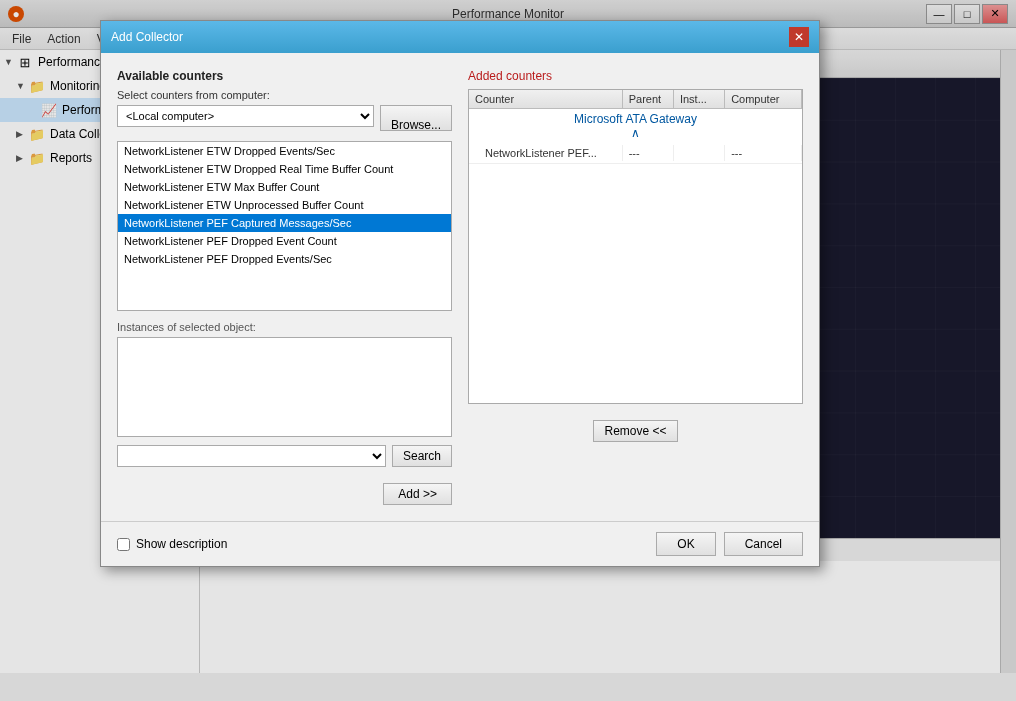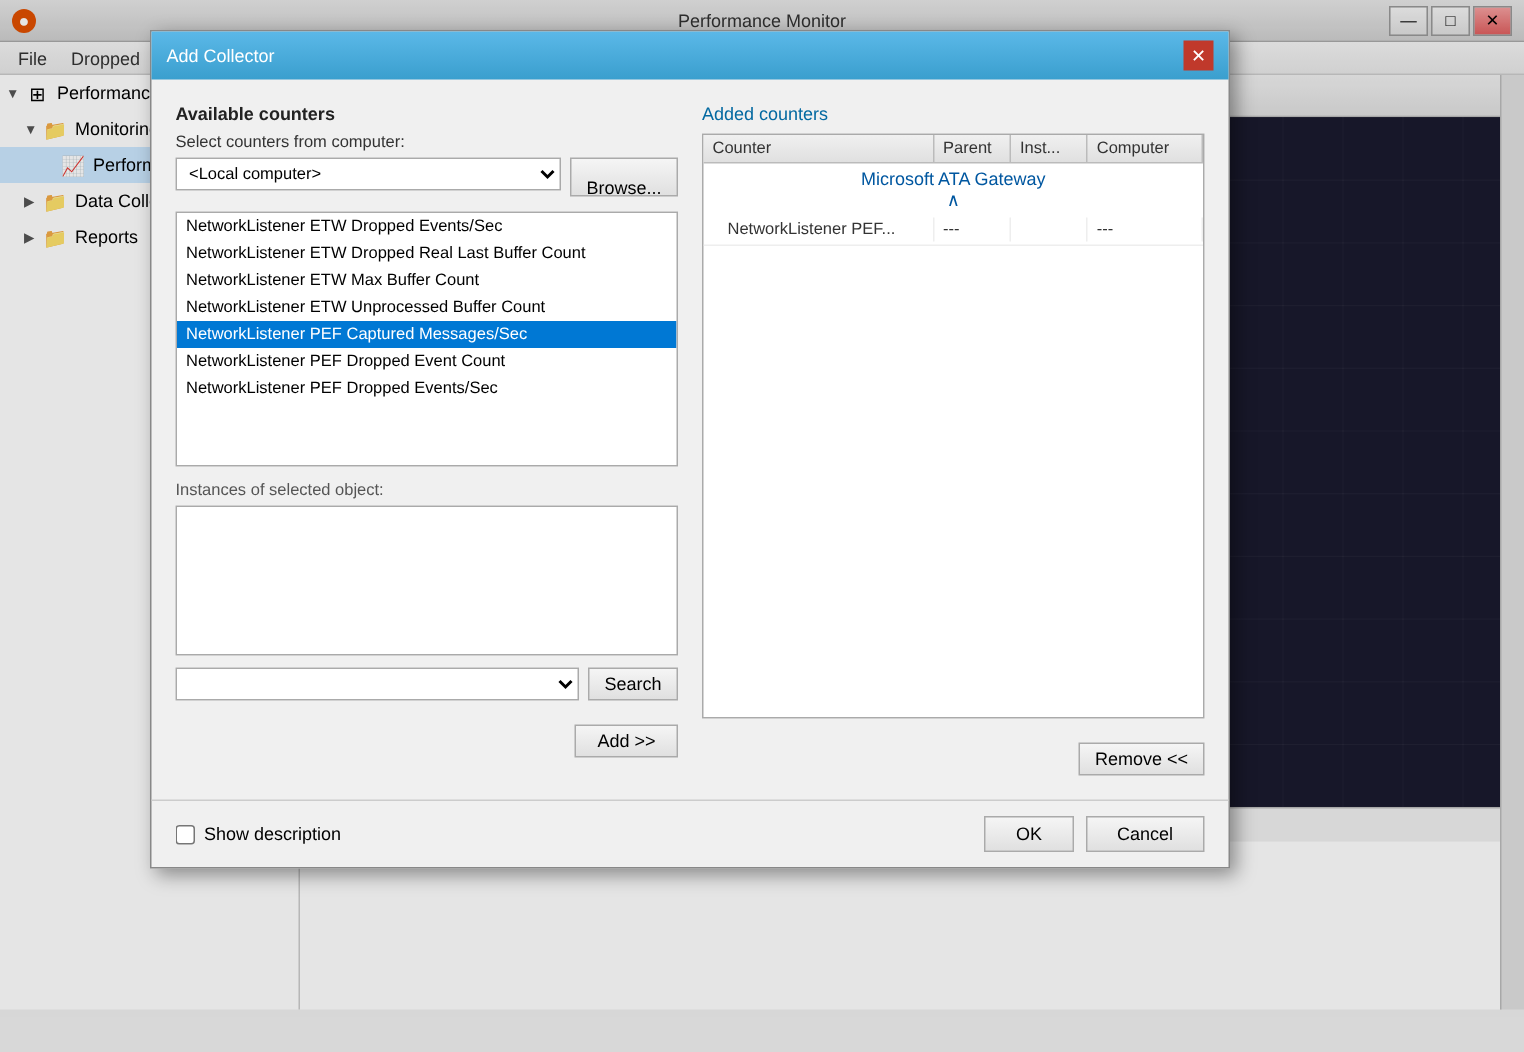--- a/index.html
+++ b/index.html
@@ -190,21 +190,21 @@
     .add-btn {
       padding: 3px 14px;
       border: 1px solid #aaa;
       background: linear-gradient(to bottom, #f5f5f5, #e0e0e0);
       cursor: pointer;
       font-size: 12px;
       margin-top: 8px;
     }
 
     
-    .added-counters-label { font-size: 12px; color: #0369a1; margin-bottom: 6px; }
+    .added-counters-label { font-size: 12px; color: #b91c1c; margin-bottom: 6px; }
     .added-table-header {
       display: grid;
       grid-template-columns: 3fr 1fr 1fr 1.5fr;
       background: linear-gradient(to bottom, #f0f0f0, #e0e0e0);
       border-bottom: 1px solid #bbb;
     }
     .added-table-header-cell {
       padding: 3px 6px;
       font-size: 11px;
       border-right: 1px solid #bbb;
@@ -230,21 +230,21 @@
     }
     .added-table-cell {
       padding: 2px 6px;
       font-size: 11px;
       color: #333;
       border-right: 1px solid #eee;
     }
     .added-counter-box {
       border: 1px solid #aaa;
       background: white;
-      height: 390px;
+      height: 315px;
       overflow: auto;
     }
 
     .remove-btn {
       padding: 3px 10px;
       border: 1px solid #aaa;
       background: linear-gradient(to bottom, #f5f5f5, #e0e0e0);
       cursor: pointer;
       font-size: 12px;
       margin-top: 8px;
@@ -285,21 +285,21 @@
   <div class="title-bar-title">Performance Monitor</div>
   <div class="title-bar-controls">
     <div class="title-btn">—</div>
     <div class="title-btn">□</div>
     <div class="title-btn close">✕</div>
   </div>
 </div>
 
 <div class="menu-bar">
   <div class="menu-item">File</div>
-  <div class="menu-item">Dropped</div>
+  <div class="menu-item">Action</div>
   <div class="menu-item">View</div>
   <div class="menu-item">Window</div>
   <div class="menu-item">Help</div>
 </div>
 
 <div class="main-layout">
 
   <div class="sidebar">
     <div class="sidebar-item">
       <span class="arrow">▼</span>
@@ -407,21 +407,21 @@
         <div class="sub-label">Select counters from computer:</div>
         <div class="computer-row">
           <select class="computer-select">
             <option>&lt;Local computer&gt;</option>
           </select>
           <button class="browse-btn">Browse...</button>
         </div>
 
         <div class="counters-list">
           <div class="counter-item">NetworkListener ETW Dropped Events/Sec</div>
-          <div class="counter-item">NetworkListener ETW Dropped Real Last Buffer Count</div>
+          <div class="counter-item">NetworkListener ETW Dropped Real Time Buffer Count</div>
           <div class="counter-item">NetworkListener ETW Max Buffer Count</div>
           <div class="counter-item">NetworkListener ETW Unprocessed Buffer Count</div>
           <div class="counter-item selected">NetworkListener PEF Captured Messages/Sec</div>
           <div class="counter-item">NetworkListener PEF Dropped Event Count</div>
           <div class="counter-item">NetworkListener PEF Dropped Events/Sec</div>
         </div>
 
         <div class="instances-label">Instances of selected object:</div>
         <div class="instances-box"></div>
         <div class="instances-row">
@@ -450,21 +450,21 @@
               <span>∧</span>
             </div>
             <div class="added-table-item">
               <div class="added-table-cell" style="padding-left:16px;">NetworkListener PEF...</div>
               <div class="added-table-cell">---</div>
               <div class="added-table-cell"></div>
               <div class="added-table-cell">---</div>
             </div>
           </div>
         </div>
-        <div style="display:flex; justify-content:flex-end; margin-top:8px;">
+        <div style="display:flex; justify-content:center; margin-top:8px;">
           <button class="remove-btn">Remove &lt;&lt;</button>
         </div>
       </div>
     </div>
 
     <div class="dialog-footer">
       <div class="show-desc">
         <input type="checkbox" style="">
         <label>Show description</label>
       </div>

